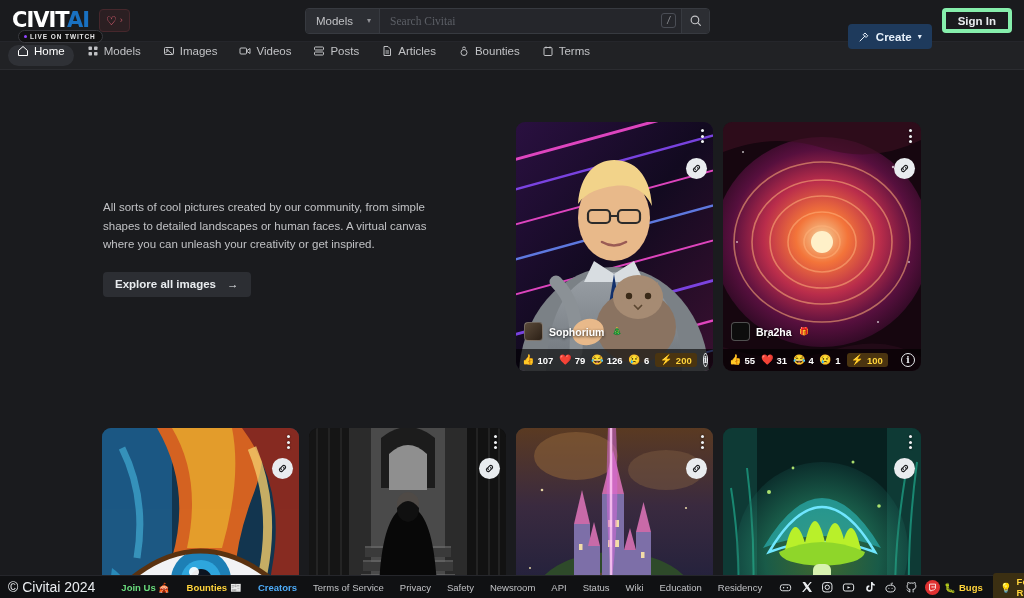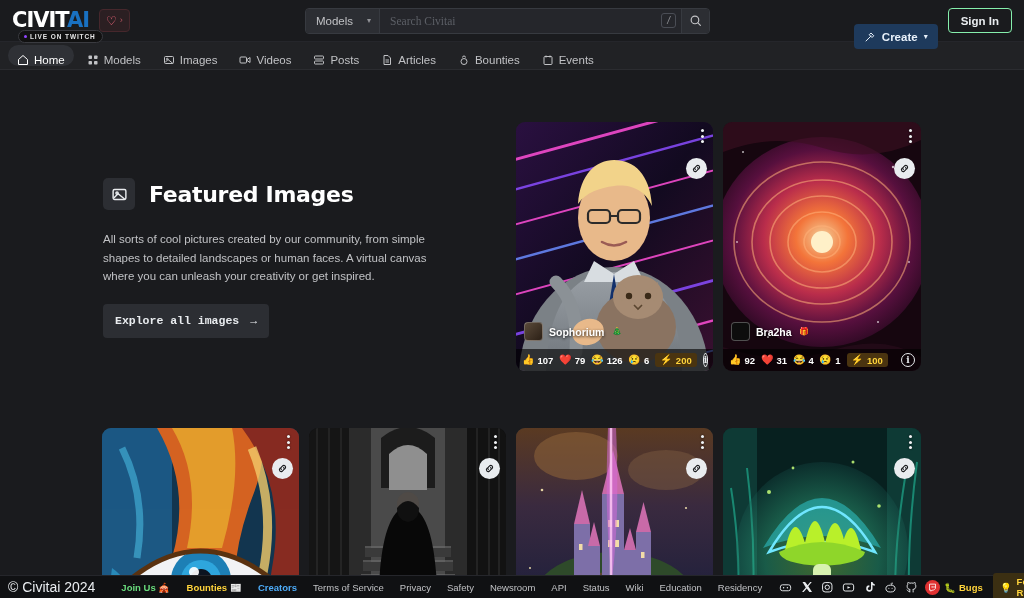--- a/index.html
+++ b/index.html
@@ -47,45 +47,45 @@
   .kbd { border: 1px solid #4a4d55; border-radius: 3px; color: #909296; font-size: 10px;
          padding: 1px 5px; margin-right: 5px; font-style: italic; }
   .search-go { width: 28px; height: 100%; background: #2c2e33; display: flex; align-items: center;
                justify-content: center; cursor: pointer; border-left: 1px solid #373a40; }
 
   .header-right { margin-left: auto; display: flex; align-items: center; gap: 10px; }
   .create-btn { display: flex; align-items: center; gap: 6px; background: #1e3a5c; color: #e7f0fa;
                 border: none; border-radius: 4px; height: 25px; padding: 0 10px; font-size: 11.5px;
                 font-weight: 700; cursor: pointer; font-family: "Liberation Sans", sans-serif; margin-top: 32px; }
   .create-btn .chev { font-size: 8px; font-weight: 400; }
-  .signin-btn { background: #1a1b1e; color: #e9ecef; border: 1px solid #86efac; border-radius: 4px;
+  .signin-btn { background: #1a1b1e; color: #e9ecef; border: 4px solid #86efac; border-radius: 4px;
                 height: 25px; padding: 0 12px; font-size: 11.5px; font-weight: 700; cursor: pointer;
                 font-family: "Liberation Sans", sans-serif; }
 
   
   .navbar { height: 28px; background: #212225; border-bottom: 1px solid #2b2c30;
             display: flex; align-items: center; padding: 0 8px; gap: 4px; flex: none; }
-  .nav-item { display: flex; align-items: flex-end; gap: 5px; height: 21px; padding: 0 9px;
+  .nav-item { display: flex; align-items: flex-start; gap: 5px; height: 21px; padding: 0 9px;
               border-radius: 11px; font-size: 11.5px; color: #c1c2c5; cursor: pointer; white-space: nowrap; }
   .nav-item.active { background: #2f3136; color: #fff; }
   .nav-item svg { flex: none; }
 
   
   .main { flex: 1; position: relative; overflow: hidden; background: #1a1b1e; }
 
   .feature-panel { position: absolute; left: 103px; top: 108px; width: 350px; }
   .fp-head { display: flex; align-items: center; gap: 14px; }
   .fp-icon { width: 32px; height: 32px; border-radius: 5px; background: #2c2e33;
              display: flex; align-items: center; justify-content: center; }
   .fp-title { font-size: 22px; font-weight: 700; color: #ffffff; font-family: "DejaVu Sans", sans-serif; letter-spacing: -.3px; }
   .fp-desc { margin-top: 20px; font-size: 11.5px; line-height: 1.62; color: #c1c2c5; max-width: 327px; }
   .fp-btn { margin-top: 18px; display: inline-flex; align-items: center; gap: 11px;
             background: #2c2e33; color: #e9ecef; border: none; border-radius: 4px;
-            height: 34px; padding: 0 12px; font-size: 11.5px; font-weight: 700; cursor: pointer;
-            font-family: Liberation Mono, monospace; }
+            height: 25px; padding: 0 12px; font-size: 11.5px; font-weight: 700; cursor: pointer;
+            font-family: Liberation Sans, sans-serif; }
 
   
   .card { position: absolute; border-radius: 9px; overflow: hidden; cursor: pointer; background: #2c2e33; margin-top: 7px; }
   .card .art { position: absolute; inset: 0; }
   .dots { position: absolute; right: 9px; top: 7px; display: flex; flex-direction: column;
           gap: 2.5px; align-items: center; z-index: 6; cursor: pointer; }
   .dots i { width: 3px; height: 3px; border-radius: 50%; background: #f1f3f5; display: block;
             box-shadow: 0 0 2px rgba(0,0,0,.8); }
   .chain { position: absolute; right: 6px; z-index: 6; width: 21px; height: 21px; border-radius: 50%;
            background: #e9ecef; display: flex; align-items: center; justify-content: center; cursor: pointer; }
@@ -224,37 +224,27 @@
           <circle cx="12" cy="15" r="6"></circle>
           <path d="M9 7 a3 3 0 1 1 6 0"></path>
         </svg>
       <span>Bounties</span>
     </div>
     <div class="nav-item">
       <svg width="12" height="12" viewBox="0 0 24 24" fill="none" stroke="currentColor" stroke-width="2">
           <rect x="4" y="5" width="16" height="16" rx="2"></rect>
           <path d="M8 3 V7 M16 3 V7"></path>
         </svg>
-      <span>Events</span>
+      <span>Terms</span>
     </div>
   </div>
 
   <div class="main">
 
     <div class="feature-panel">
-      <div class="fp-head">
-        <div class="fp-icon">
-          <svg width="17" height="17" viewBox="0 0 24 24" fill="none" stroke="#e9ecef" stroke-width="2">
-              <rect x="3" y="5" width="18" height="14" rx="2"></rect>
-              <circle cx="8.5" cy="10" r="1.6"></circle>
-              <path d="M4 17 L10 11 L20 19"></path>
-            </svg>
-        </div>
-        <div class="fp-title">Featured Images</div>
-      </div>
       <div class="fp-desc">All sorts of cool pictures created by our community, from simple shapes to detailed landscapes or human faces. A virtual canvas where you can unleash your creativity or get inspired.</div>
       <button class="fp-btn">
         <span>Explore all images</span>
         <span>→</span>
       </button>
     </div>
 
     <div class="card" style="left:516px; top:45px; width:197px; height:249px;">
       <div class="art" style="background:#1b0f22;">
         <svg width="197" height="249" viewBox="0 0 197 249" preserveAspectRatio="none">
@@ -390,21 +380,21 @@
           </svg>
       </div>
       <div class="card-user" style="bottom:30px;">
         <div class="avatar" style="background:#0d0d0d;"></div>
         <span class="uname">Bra2ha</span>
         <span class="ubadge">🎁</span>
       </div>
       <div class="card-stats">
         <span class="stat">
             <span class="em">👍</span>
-            <span>92</span>
+            <span>55</span>
           </span>
         <span class="stat">
             <span class="em">❤️</span>
             <span>31</span>
           </span>
         <span class="stat">
             <span class="em">😂</span>
             <span>4</span>
           </span>
         <span class="stat">

